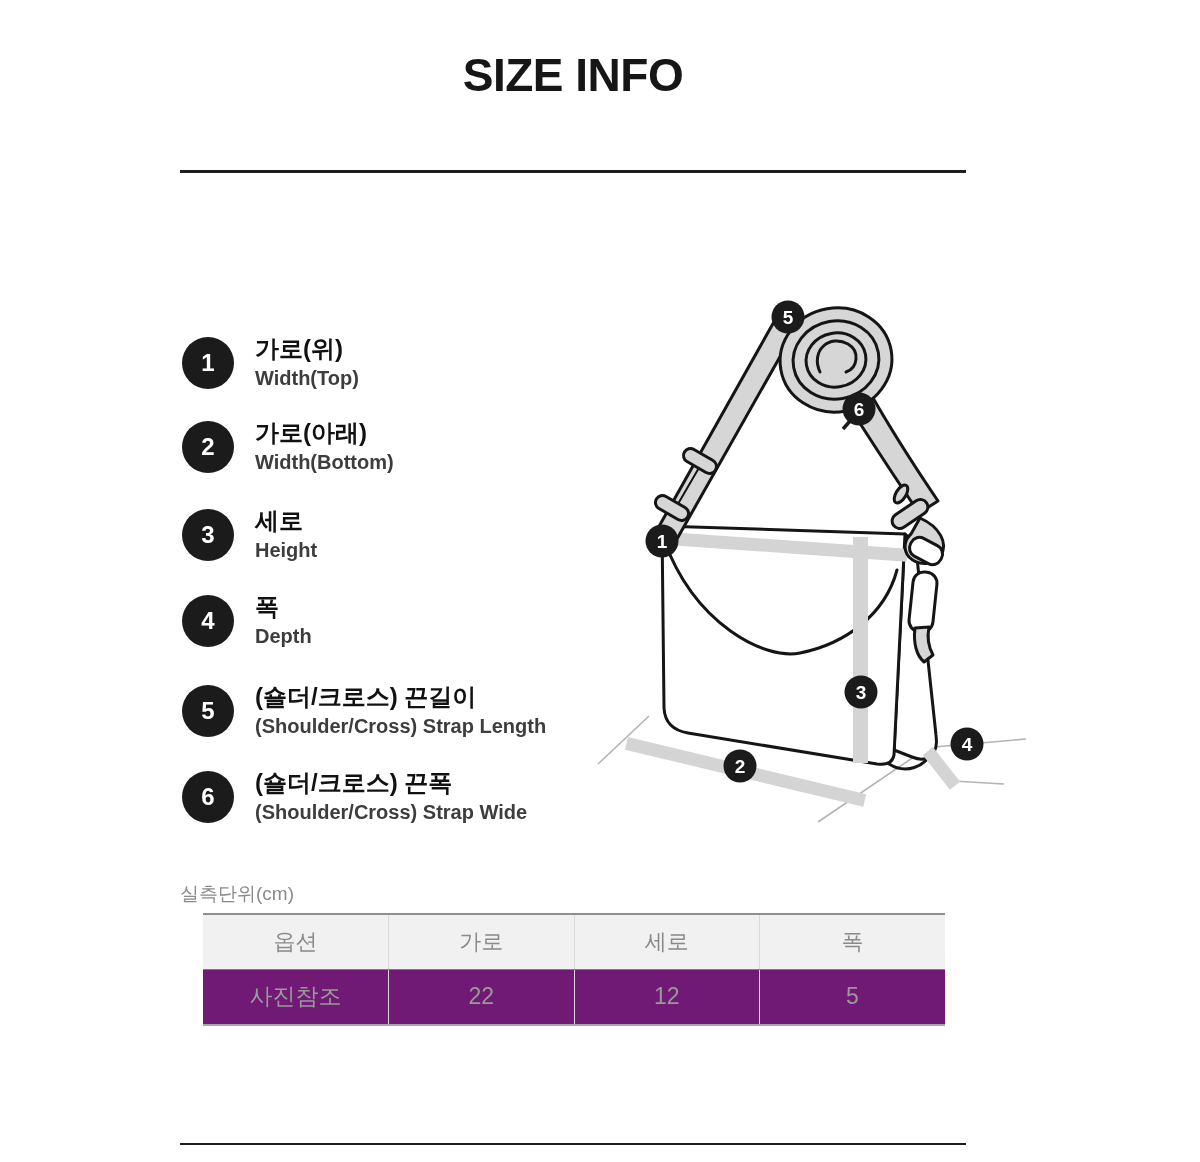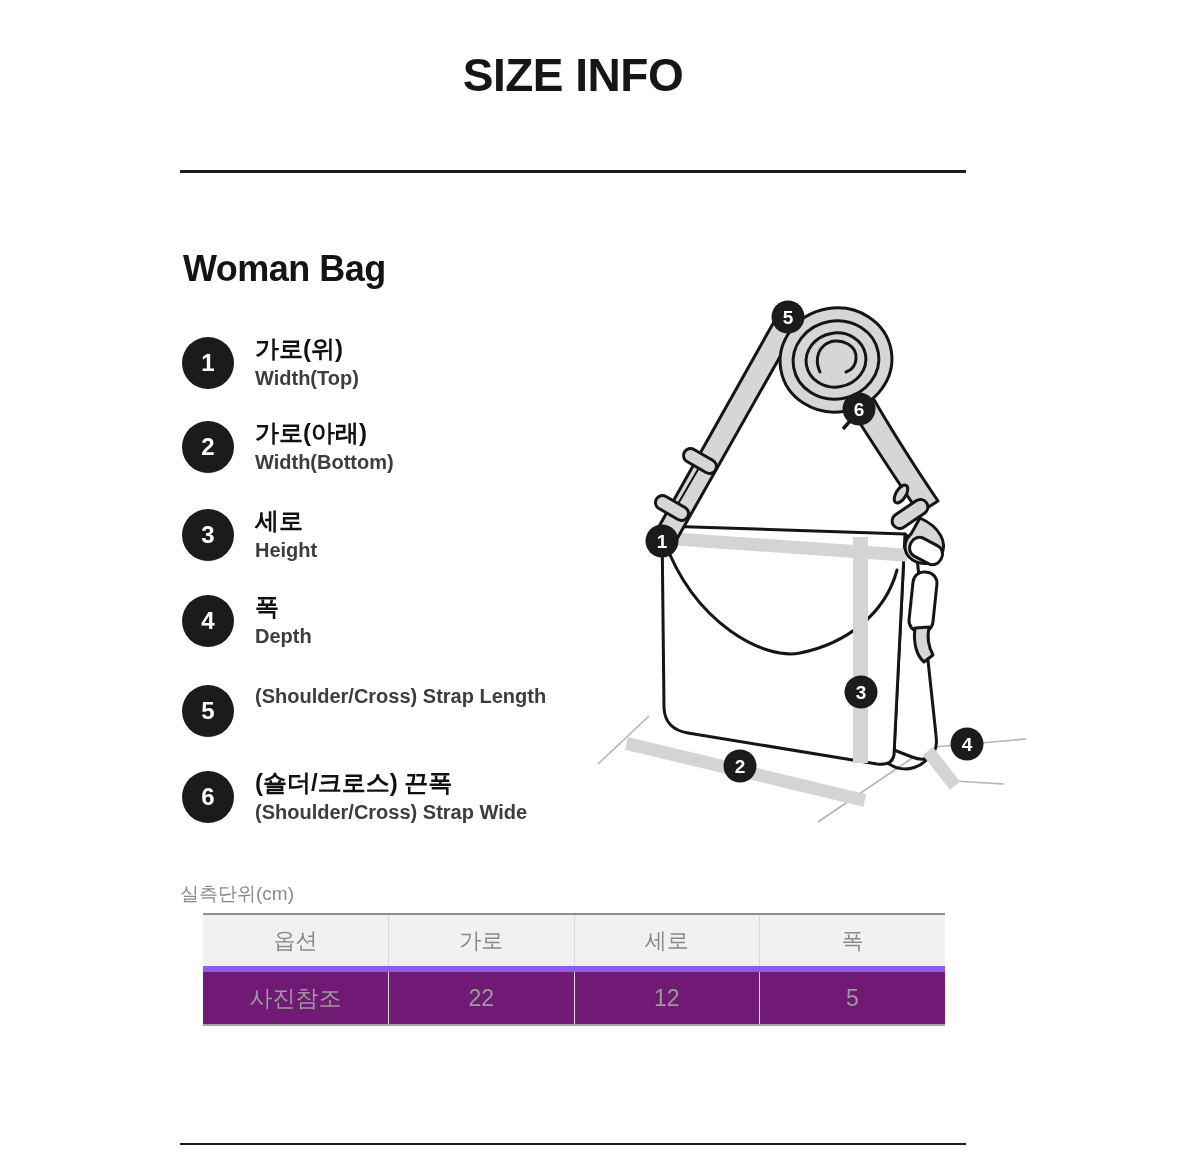--- a/index.html
+++ b/index.html
@@ -37,37 +37,36 @@
     position:absolute; left:180px; top:881px; width:765px; 
     font-size:19px; color:#8a8a8a;
   }
   .size-table {
     position:absolute; left:203px; top:913px; width:742px;
     border-collapse:collapse; table-layout:fixed;
     border-top:2px solid #8f8f8f; border-bottom:2px solid #a6a6a6;
   }
   .size-table th {
     height:55px; background:#f1f1f1; font-size:22px; font-weight:400;
-    color:#8a8a8a; text-align:center; border-bottom:6px solid #8b5cf6;
+    color:#8a8a8a; text-align:center; border-bottom:1px solid #8b5cf6;
   }
   .size-table td {
     height:56px; background:#701a75; font-size:23px; font-weight:400;
     color:#9a9a9a; text-align:center;margin-top:8px;
   }
   .size-table th + th, .size-table td + td { border-left:1px solid #d8d8d8; }
 </style>
 </head>
 <body>
 
 <div class="page">
 
   <div class="page-title">SIZE INFO</div>
   <div class="divider-top"></div>
 
-  <div class="product-name">Woman Bag</div>
 
   <div class="legend-item" style="top:337px;">
     <div class="legend-circle">1</div>
     <div class="legend-text">
       <div class="legend-ko">가로(위)</div>
       <div class="legend-en">Width(Top)</div>
     </div>
   </div>
   <div class="legend-item" style="top:421px;">
     <div class="legend-circle">2</div>
@@ -86,20 +85,21 @@
   <div class="legend-item" style="top:595px;">
     <div class="legend-circle">4</div>
     <div class="legend-text">
       <div class="legend-ko">폭</div>
       <div class="legend-en">Depth</div>
     </div>
   </div>
   <div class="legend-item" style="top:685px;">
     <div class="legend-circle">5</div>
     <div class="legend-text">
+      <div class="legend-ko">(숄더/크로스) 끈길이</div>
       <div class="legend-en">(Shoulder/Cross) Strap Length</div>
     </div>
   </div>
   <div class="legend-item" style="top:771px;">
     <div class="legend-circle">6</div>
     <div class="legend-text">
       <div class="legend-ko">(숄더/크로스) 끈폭</div>
       <div class="legend-en">(Shoulder/Cross) Strap Wide</div>
     </div>
   </div>

